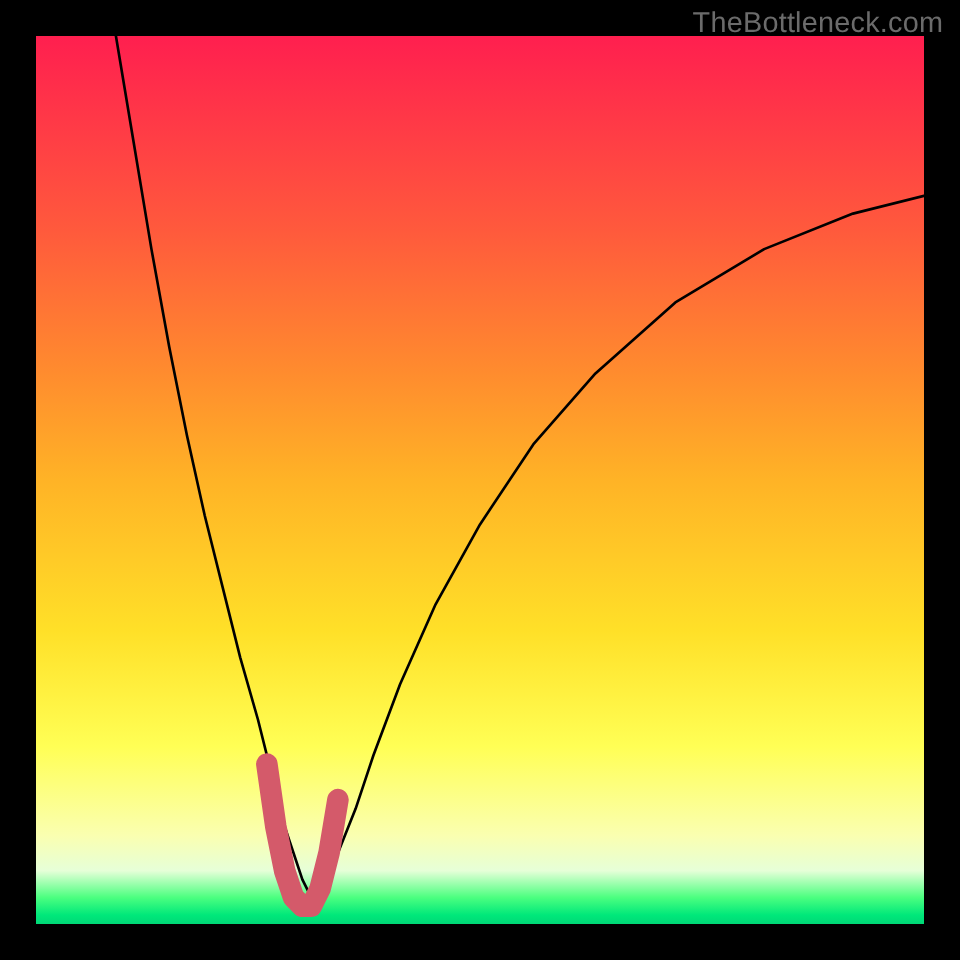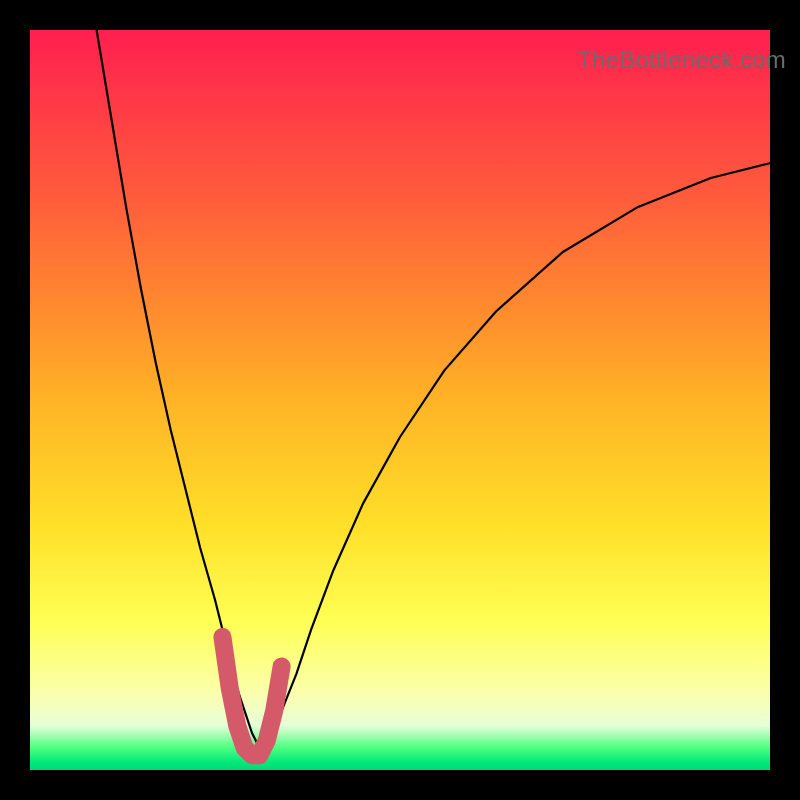--- a/index.html
+++ b/index.html
@@ -18,21 +18,20 @@
   }
   .watermark {
     position: absolute;
     top: 6px;
     right: 14px;
     color: #6b6b6b;
     font-size: 24px;
     font-weight: 400;
     letter-spacing: 0.2px;
     z-index: 10;
-    margin-top: 40px;
   }
   .plot-box {
     position: absolute;
     top: 30px;
     left: 30px;
     width: 740px;
     height: 740px;
     background: linear-gradient(to bottom,
       #ff1f4f 0%,
       #ff5a3c 22%,

